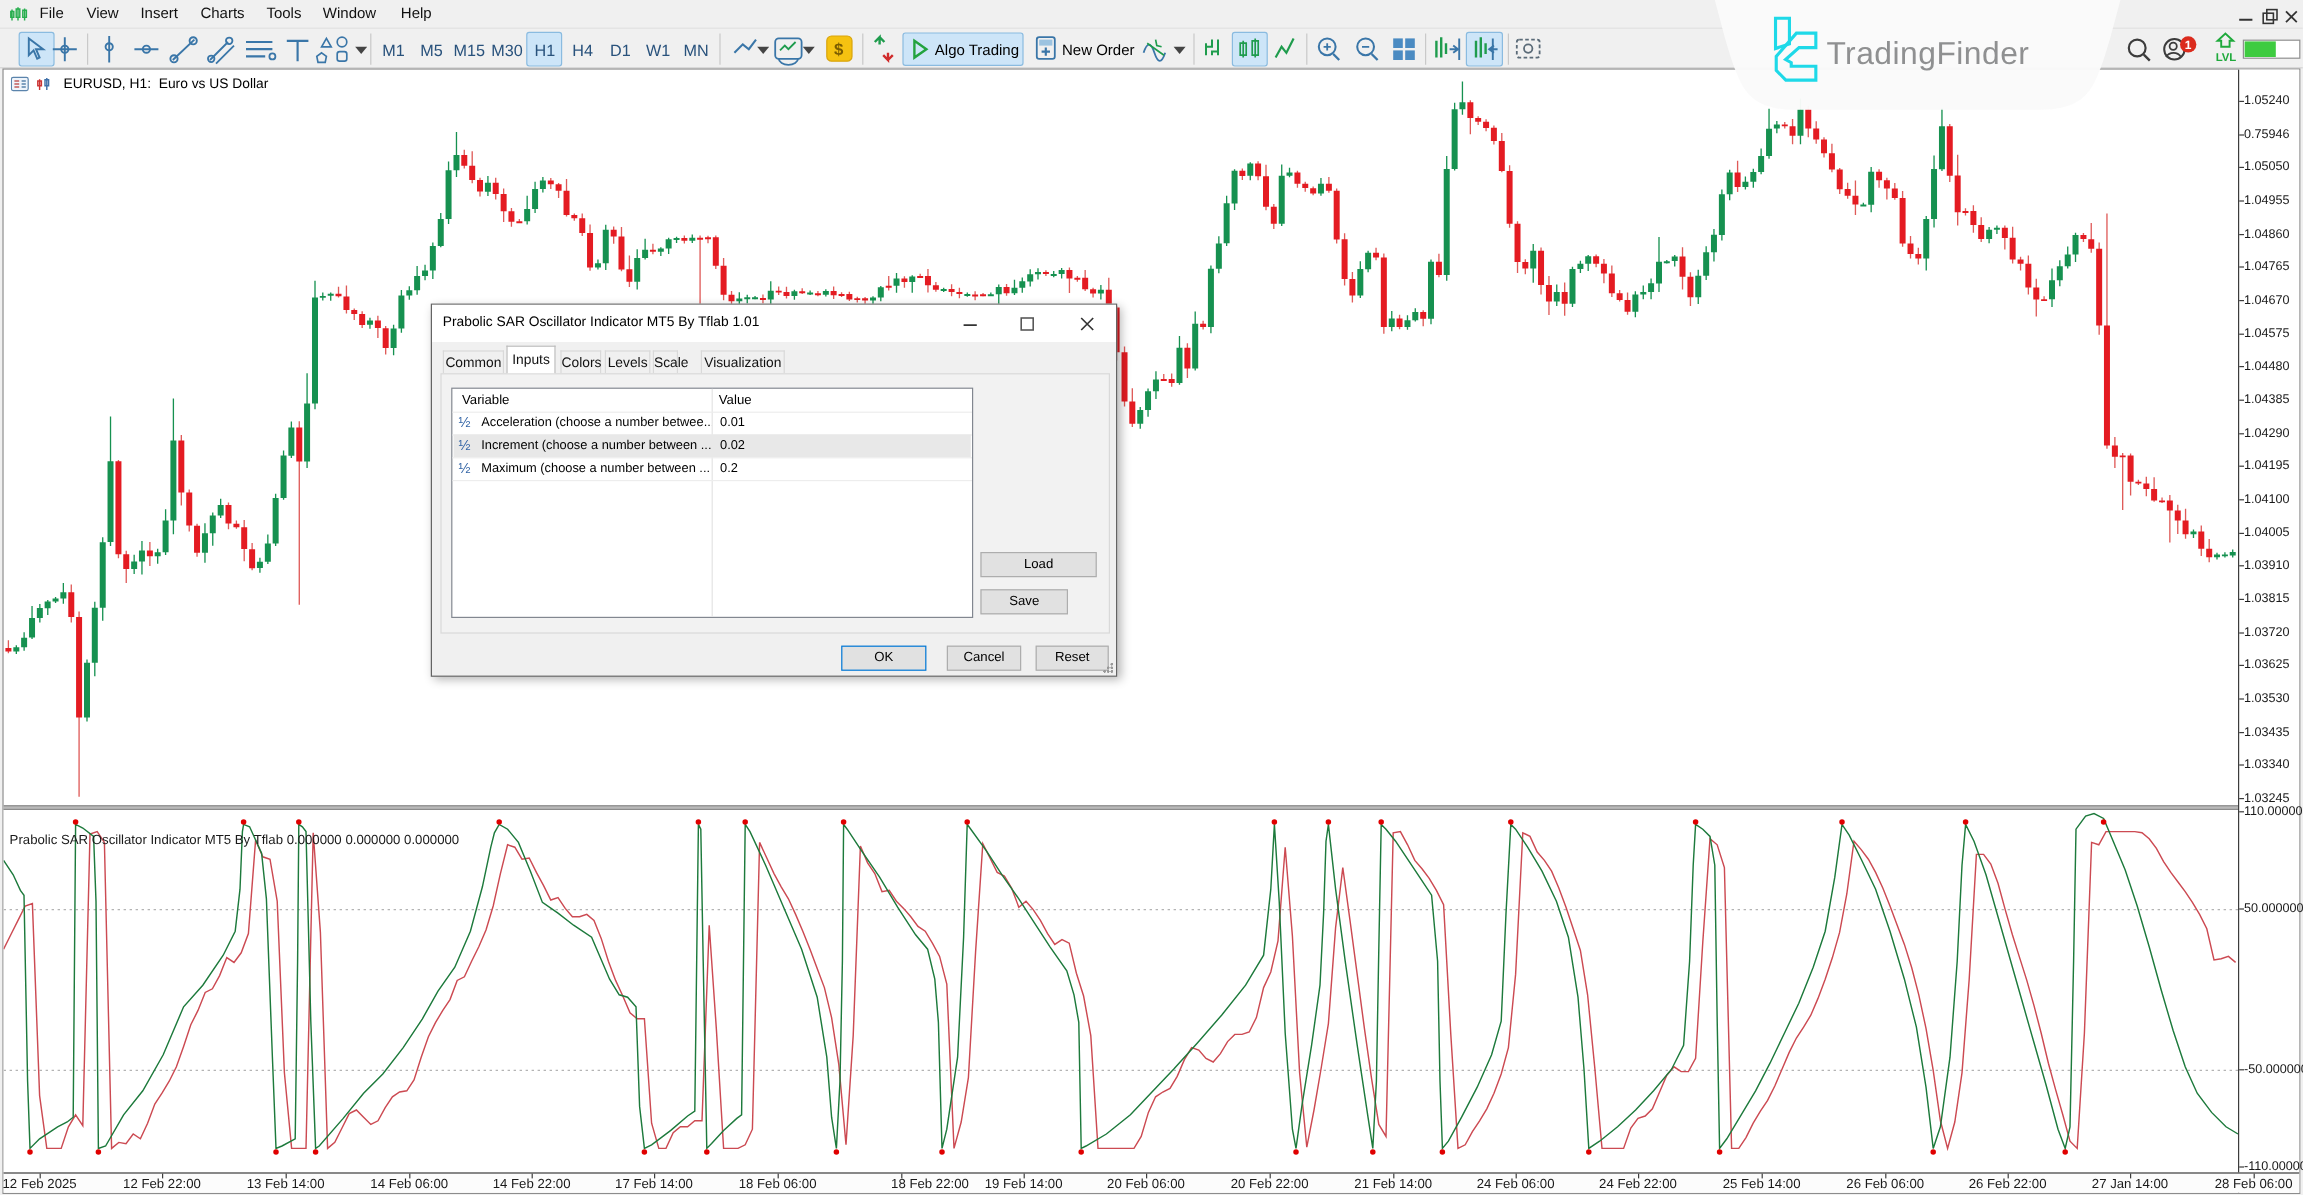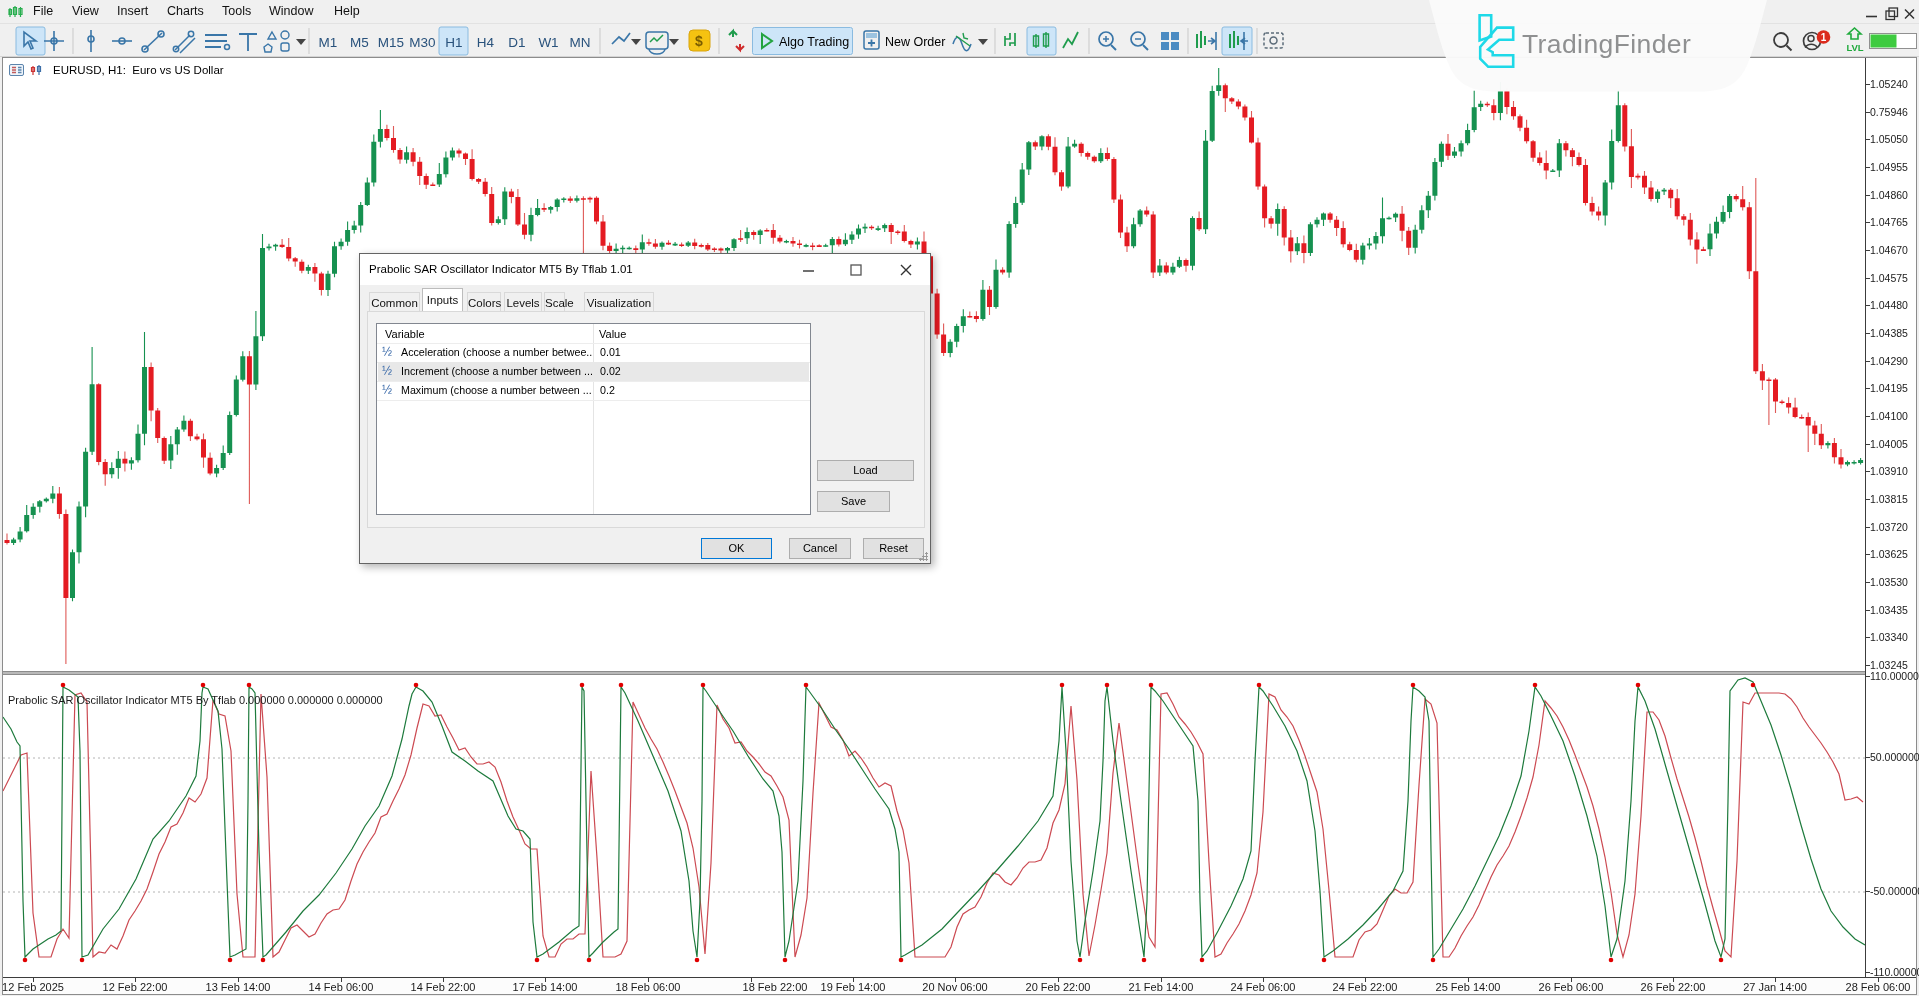--- a/index.html
+++ b/index.html
@@ -299,21 +299,21 @@
       <div class="dl" style="left:392px">14 Feb 22:00</div>
       <div class="dtick" style="left:440px"></div>
       <div class="dl" style="left:494px">17 Feb 14:00</div>
       <div class="dtick" style="left:542px"></div>
       <div class="dl" style="left:597px">18 Feb 06:00</div>
       <div class="dtick" style="left:645px"></div>
       <div class="dl" style="left:724px">18 Feb 22:00</div>
       <div class="dtick" style="left:748px"></div>
       <div class="dl" style="left:802px">19 Feb 14:00</div>
       <div class="dtick" style="left:850px"></div>
-      <div class="dl" style="left:904px">20 Nov 06:00</div>
+      <div class="dl" style="left:904px">20 Feb 06:00</div>
       <div class="dtick" style="left:952px"></div>
       <div class="dl" style="left:1007px">20 Feb 22:00</div>
       <div class="dtick" style="left:1055px"></div>
       <div class="dl" style="left:1110px">21 Feb 14:00</div>
       <div class="dtick" style="left:1158px"></div>
       <div class="dl" style="left:1212px">24 Feb 06:00</div>
       <div class="dtick" style="left:1260px"></div>
       <div class="dl" style="left:1314px">24 Feb 22:00</div>
       <div class="dtick" style="left:1362px"></div>
       <div class="dl" style="left:1417px">25 Feb 14:00</div>

